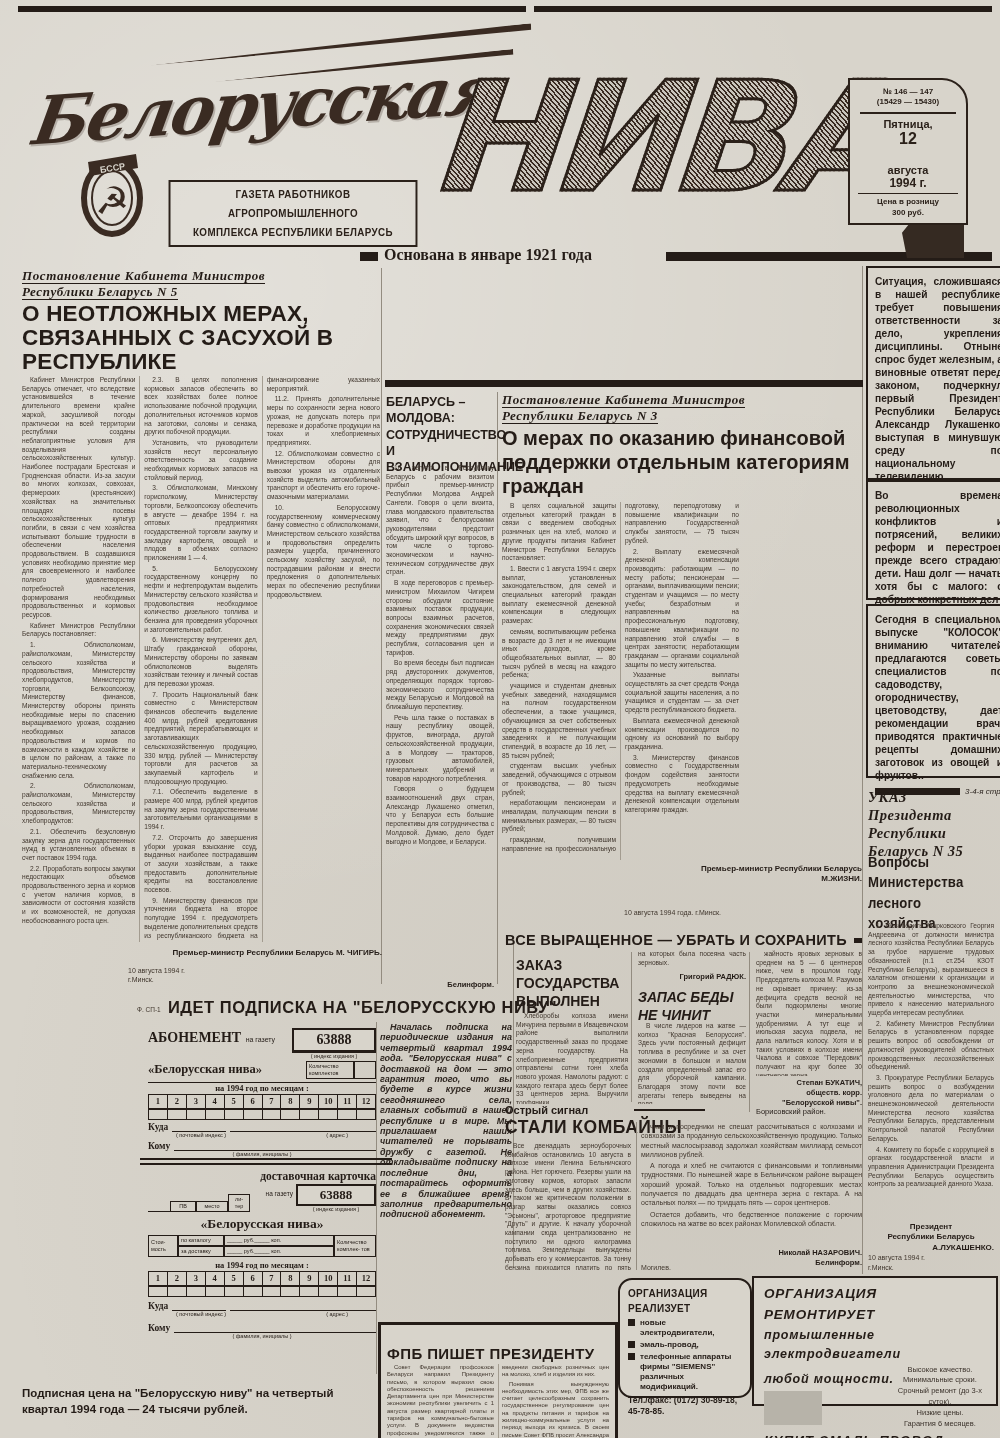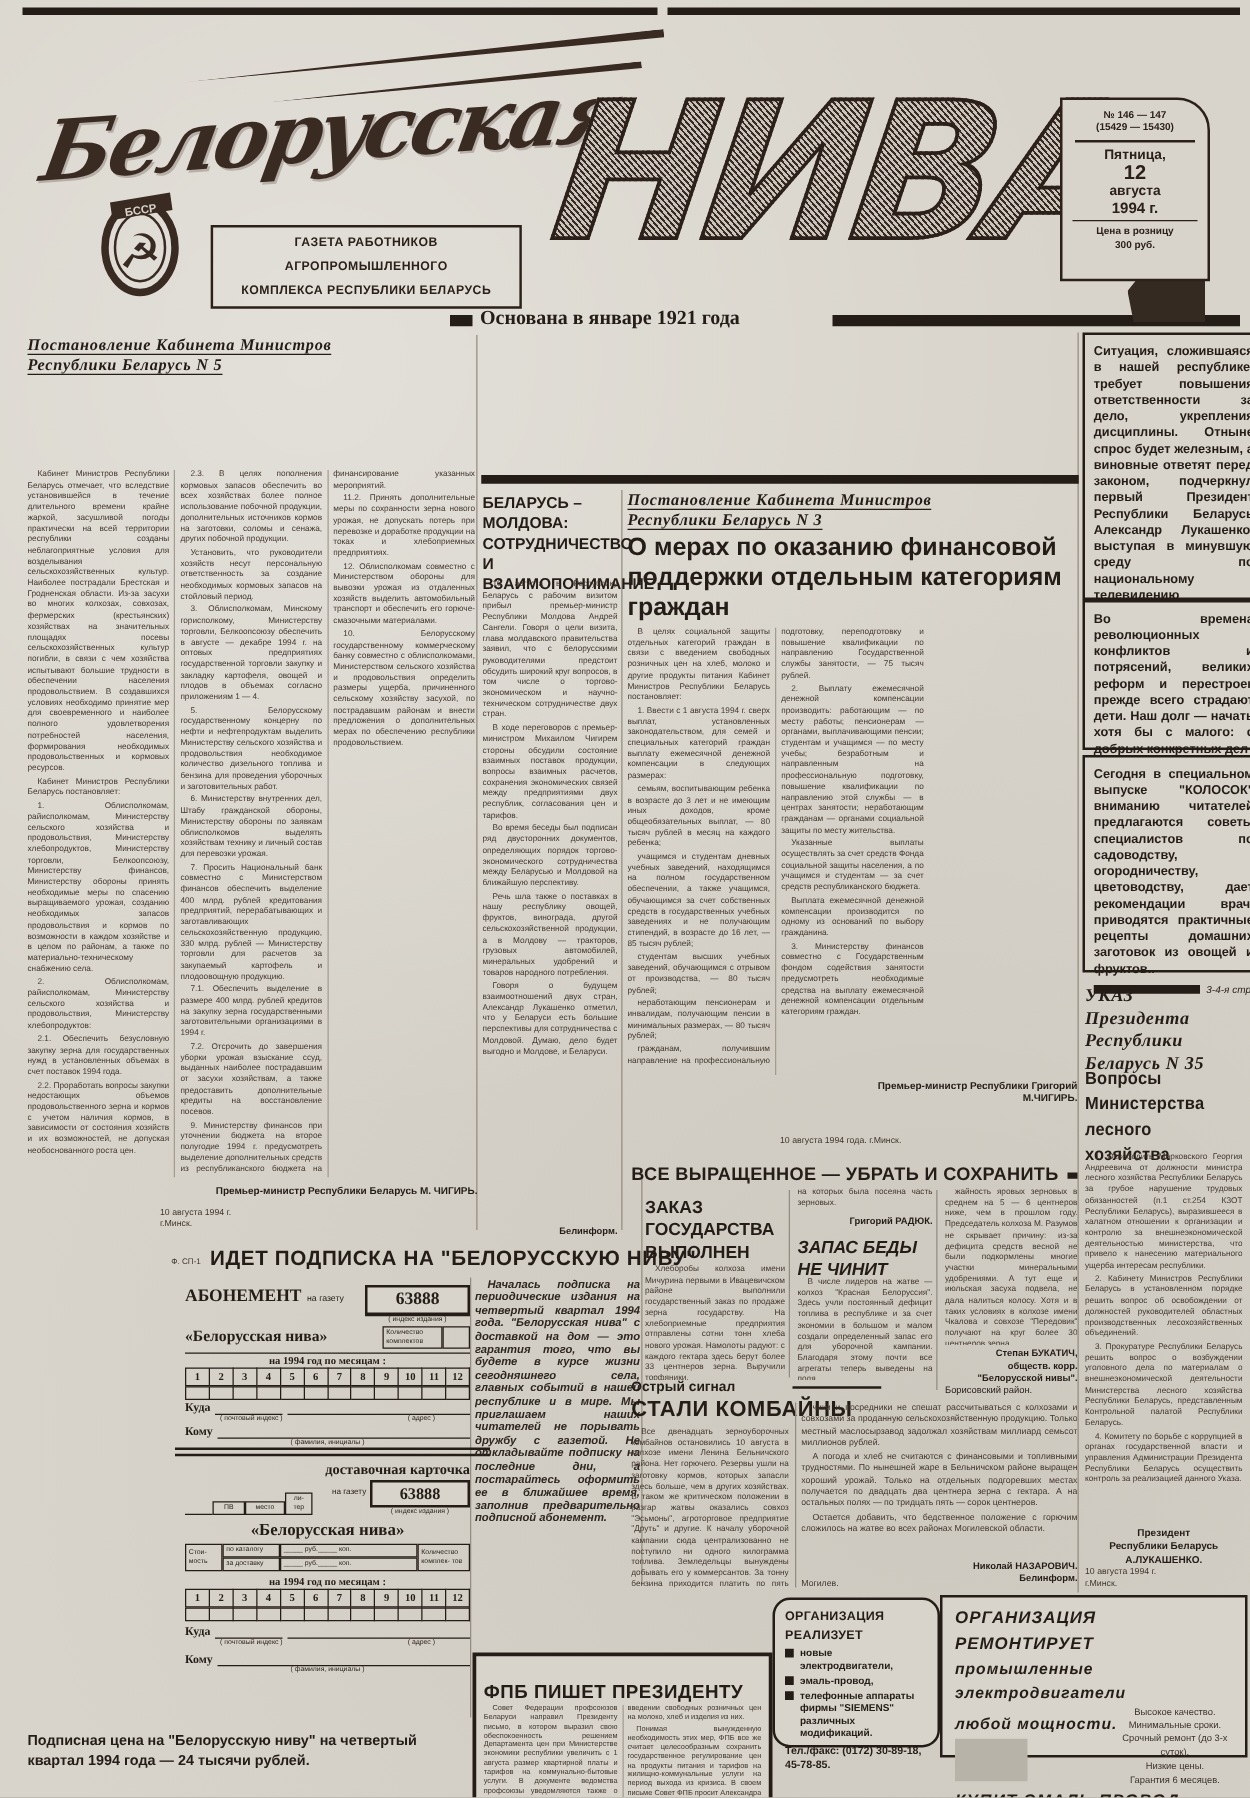--- a/index.html
+++ b/index.html
@@ -136,41 +136,42 @@
 
   <div class="abs niva-text" style="left:446px;top:62px;">НИВА</div>
 
   <div class="abs corner-fold" style="left:902px;top:118px;width:62px;height:140px;"></div>
   <div class="abs issue-box" style="left:848px;top:78px;width:116px;height:136px;">
     <div class="small">№ 146 — 147</div>
     <div class="small">(15429 — 15430)</div>
     <div class="sep"></div>
     <div style="font-weight:bold;font-size:11px;">Пятница,</div>
     <div style="font-weight:bold;font-size:16px;line-height:1.1;">12</div>
-    <div style="font-weight:bold;font-size:11px;">августа</div>
+    <div style="font-weight:bold;font-size:11px;margin-top:17px;">августа</div>
     <div style="font-weight:bold;font-size:12px;">1994 г.</div>
     <div class="sep2"></div>
     <div class="small">Цена в розницу</div>
     <div class="small">300 руб.</div>
   </div>
 
   <div class="abs bar" style="left:360px;top:252px;width:18px;height:9px;"></div>
   <div class="abs founded" style="left:384px;top:246px;">Основана в январе 1921 года</div>
   <div class="abs bar" style="left:666px;top:252px;width:326px;height:9px;"></div>
 
   <div class="rule-v" style="left:381px;top:268px;height:716px;"></div>
   <div class="rule-v" style="left:497px;top:392px;height:592px;"></div>
   <div class="rule-v" style="left:862px;top:266px;height:1008px;"></div>
   <div class="rule-v" style="left:376px;top:1022px;height:352px;"></div>
   <div class="rule-v" style="left:513px;top:938px;height:330px;"></div>
 
   <div class="abs kicker" style="left:22px;top:268px;width:356px;">
     <span>Постановление Кабинета Министров</span><br>
     <span>Республики Беларусь N 5</span>
   </div>
+  <div class="abs headline-xl" style="left:22px;top:302px;width:358px;">О НЕОТЛОЖНЫХ МЕРАХ, СВЯЗАННЫХ С ЗАСУХОЙ В РЕСПУБЛИКЕ</div>
   <div class="abs tiny cols3" style="left:22px;top:376px;width:358px;height:566px;">
       <p>Кабинет Министров Республики Беларусь отмечает, что вследствие установившейся в течение длительного времени крайне жаркой, засушливой погоды практически на всей территории республики созданы неблагоприятные условия для возделывания сельскохозяйственных культур. Наиболее пострадали Брестская и Гродненская области. Из-за засухи во многих колхозах, совхозах, фермерских (крестьянских) хозяйствах на значительных площадях посевы сельскохозяйственных культур погибли, в связи с чем хозяйства испытывают большие трудности в обеспечении населения продовольствием. В создавшихся условиях необходимо принятие мер для своевременного и наиболее полного удовлетворения потребностей населения, формирования необходимых продовольственных и кормовых ресурсов.</p>
       <p>Кабинет Министров Республики Беларусь постановляет:</p>
       <p>1. Облисполкомам, райисполкомам, Министерству сельского хозяйства и продовольствия, Министерству хлебопродуктов, Министерству торговли, Белкоопсоюзу, Министерству финансов, Министерству обороны принять необходимые меры по спасению выращиваемого урожая, созданию необходимых запасов продовольствия и кормов по возможности в каждом хозяйстве и в целом по районам, а также по материально-техническому снабжению села.</p>
       <p>2. Облисполкомам, райисполкомам, Министерству сельского хозяйства и продовольствия, Министерству хлебопродуктов:</p>
       <p>2.1. Обеспечить безусловную закупку зерна для государственных нужд в установленных объемах в счет поставок 1994 года.</p>
       <p>2.2. Проработать вопросы закупки недостающих объемов продовольственного зерна и кормов с учетом наличия кормов, в зависимости от состояния хозяйств и их возможностей, не допуская необоснованного роста цен.</p>
       <p>2.3. В целях пополнения кормовых запасов обеспечить во всех хозяйствах более полное использование побочной продукции, дополнительных источников кормов на заготовки, соломы и сенажа, других побочной продукции.</p>
       <p>Установить, что руководители хозяйств несут персональную ответственность за создание необходимых кормовых запасов на стойловый период.</p>
       <p>3. Облисполкомам, Минскому горисполкому, Министерству торговли, Белкоопсоюзу обеспечить в августе — декабре 1994 г. на оптовых предприятиях государственной торговли закупку и закладку картофеля, овощей и плодов в объемах согласно приложениям 1 — 4.</p>
@@ -213,21 +214,21 @@
       <p>семьям, воспитывающим ребенка в возрасте до 3 лет и не имеющим иных доходов, кроме общеобязательных выплат, — 80 тысяч рублей в месяц на каждого ребенка;</p>
       <p>учащимся и студентам дневных учебных заведений, находящимся на полном государственном обеспечении, а также учащимся, обучающимся за счет собственных средств в государственных учебных заведениях и не получающим стипендий, в возрасте до 16 лет, — 85 тысяч рублей;</p>
       <p>студентам высших учебных заведений, обучающимся с отрывом от производства, — 80 тысяч рублей;</p>
       <p>неработающим пенсионерам и инвалидам, получающим пенсии в минимальных размерах, — 80 тысяч рублей;</p>
       <p>гражданам, получившим направление на профессиональную подготовку, переподготовку и повышение квалификации по направлению Государственной службы занятости, — 75 тысяч рублей.</p>
       <p>2. Выплату ежемесячной денежной компенсации производить: работающим — по месту работы; пенсионерам — органами, выплачивающими пенсии; студентам и учащимся — по месту учебы; безработным и направленным на профессиональную подготовку, повышение квалификации по направлению этой службы — в центрах занятости; неработающим гражданам — органами социальной защиты по месту жительства.</p>
       <p>Указанные выплаты осуществлять за счет средств Фонда социальной защиты населения, а по учащимся и студентам — за счет средств республиканского бюджета.</p>
       <p>Выплата ежемесячной денежной компенсации производится по одному из оснований по выбору гражданина.</p>
       <p>3. Министерству финансов совместно с Государственным фондом содействия занятости предусмотреть необходимые средства на выплату ежемесячной денежной компенсации отдельным категориям граждан.</p>
     </div>
-  <div class="abs sig" style="left:700px;top:864px;width:162px;">Премьер-министр Республики Григорий М.ЧИГИРЬ.</div>
+  <div class="abs sig" style="left:700px;top:864px;width:162px;">Премьер-министр Республики Беларусь М.ЖИЗНИ.</div>
   <div class="abs dateline" style="left:624px;top:908px;width:150px;">10 августа 1994 года. г.Минск.</div>
 
   <div class="abs teaser" style="left:866px;top:266px;width:128px;height:198px;">
     <div>Ситуация, сложившаяся в нашей республике, требует повышения ответственности за дело, укрепления дисциплины. Отныне спрос будет железным, а виновные ответят перед законом, подчеркнул первый Президент Республики Беларусь Александр Лукашенко, выступая в минувшую среду по национальному телевидению</div>
     <div class="tagrow">
         <div class="tagbar"></div>
       <div class="taglabel">5-я стр.</div>
       </div>
   </div>
   <div class="abs teaser" style="left:866px;top:480px;width:128px;height:104px;">
@@ -249,21 +250,21 @@
   <div class="abs ukaz-sub" style="left:868px;top:852px;width:132px;">Вопросы Министерства лесного хозяйства</div>
   <div class="abs tiny" style="left:868px;top:922px;width:126px;height:296px;">
       <p>1. Освободить Марковского Георгия Андреевича от должности министра лесного хозяйства Республики Беларусь за грубое нарушение трудовых обязанностей (п.1 ст.254 КЗОТ Республики Беларусь), выразившееся в халатном отношении к организации и контролю за внешнеэкономической деятельностью министерства, что привело к нанесению материального ущерба интересам республики.</p>
       <p>2. Кабинету Министров Республики Беларусь в установленном порядке решить вопрос об освобождении от должностей руководителей областных производственных лесохозяйственных объединений.</p>
       <p>3. Прокуратуре Республики Беларусь решить вопрос о возбуждении уголовного дела по материалам о внешнеэкономической деятельности Министерства лесного хозяйства Республики Беларусь, представленным Контрольной палатой Республики Беларусь.</p>
       <p>4. Комитету по борьбе с коррупцией в органах государственной власти и управления Администрации Президента Республики Беларусь осуществить контроль за реализацией данного Указа.</p>
     </div>
   <div class="abs" style="left:868px;top:1222px;width:126px;">
     <div class="sig" style="text-align:center;">Президент</div>
     <div class="sig" style="text-align:center;">Республики Беларусь</div>
-    <div class="sig" style="text-align:center;">А.ЛУКАШЕНКО.</div>
+    <div class="sig" style="">А.ЛУКАШЕНКО.</div>
     <div class="dateline">10 августа 1994 г.</div>
     <div class="dateline">г.Минск.</div>
   </div>
 
   <div class="abs" style="left:168px;top:998px;width:344px;display:flex;align-items:center;">
     <div class="subhead">ИДЕТ ПОДПИСКА НА "БЕЛОРУССКУЮ НИВУ"</div>
     <div class="bar" style="flex:1;height:8px;margin-left:6px;"></div>
   </div>
   <div class="abs" style="left:137px;top:1006px;font-size:6.5px;color:#40362d;">Ф. СП-1</div>
 

